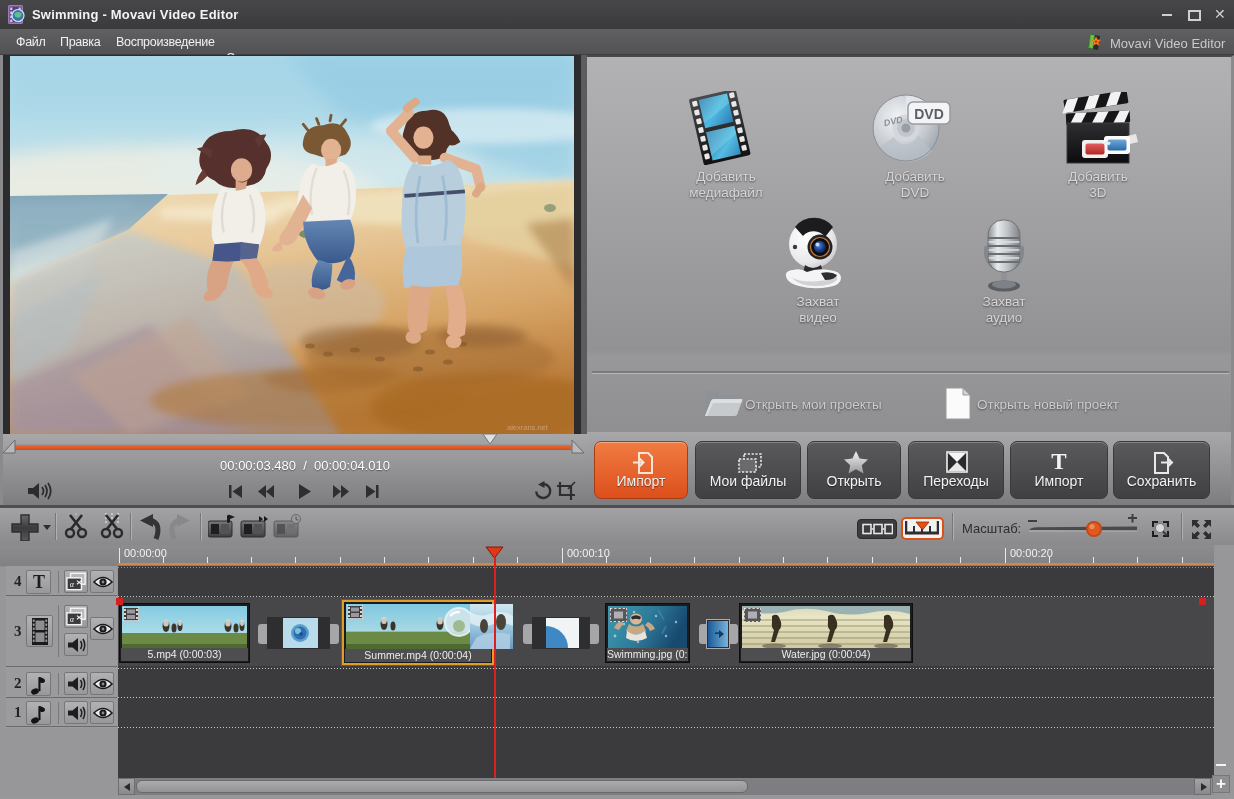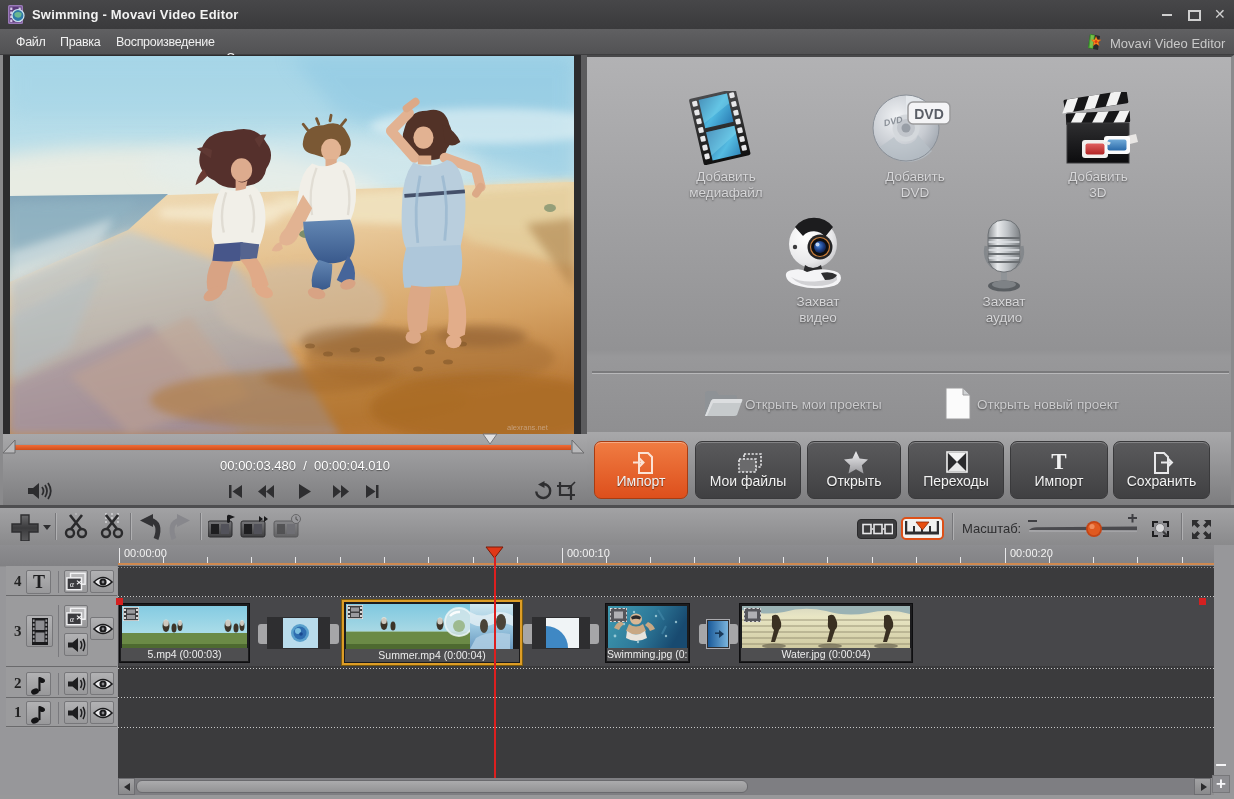--- a/index.html
+++ b/index.html
@@ -812,21 +812,21 @@
 <div class="a" style="left:267px;top:617px;width:63px;height:32px;background:#2e2e30;"></div>
 <div class="a" style="left:283px;top:618px;width:35px;height:30px;background:#b9dcec;">
 <svg width="35" height="30">
 <circle cx="17" cy="15" r="9" fill="#5aa0cc"></circle>
       <circle cx="17" cy="15" r="6.5" fill="#2f6eb0"></circle>
       <circle cx="15" cy="13" r="3" fill="#7cc0e0"></circle>
       <circle cx="18" cy="16" r="1.8" fill="#1a4a90"></circle>
 </svg></div>
 <div class="a" style="left:330px;top:624px;width:9px;height:20px;background:#a6a6a8;border-radius:0 3px 3px 0;"></div>
 
-<div class="a clip" id="clip2" style="left:342px;top:600px;width:180px;height:65px;border:2px solid #dd9d26;box-shadow:0 0 0 1px #7a5a10;">
+<div class="a clip" id="clip2" style="left:342px;top:600px;width:152px;height:65px;border:2px solid #dd9d26;box-shadow:0 0 0 1px #7a5a10;">
 <svg style="position:absolute;left:2px;top:2px;" width="167" height="45">
 <defs>
         <linearGradient id="th2" x1="0" y1="0" x2="0" y2="1">
           <stop offset="0" stop-color="#7ec8e0"></stop>
           <stop offset=".6" stop-color="#a8d8e4"></stop>
           <stop offset=".62" stop-color="#8aa86a"></stop>
           <stop offset="1" stop-color="#5c7a38"></stop>
         </linearGradient>
 <linearGradient id="th2w" x1="0" y1="0" x2="0" y2="1">
           <stop offset="0" stop-color="#cfe8f0"></stop>

